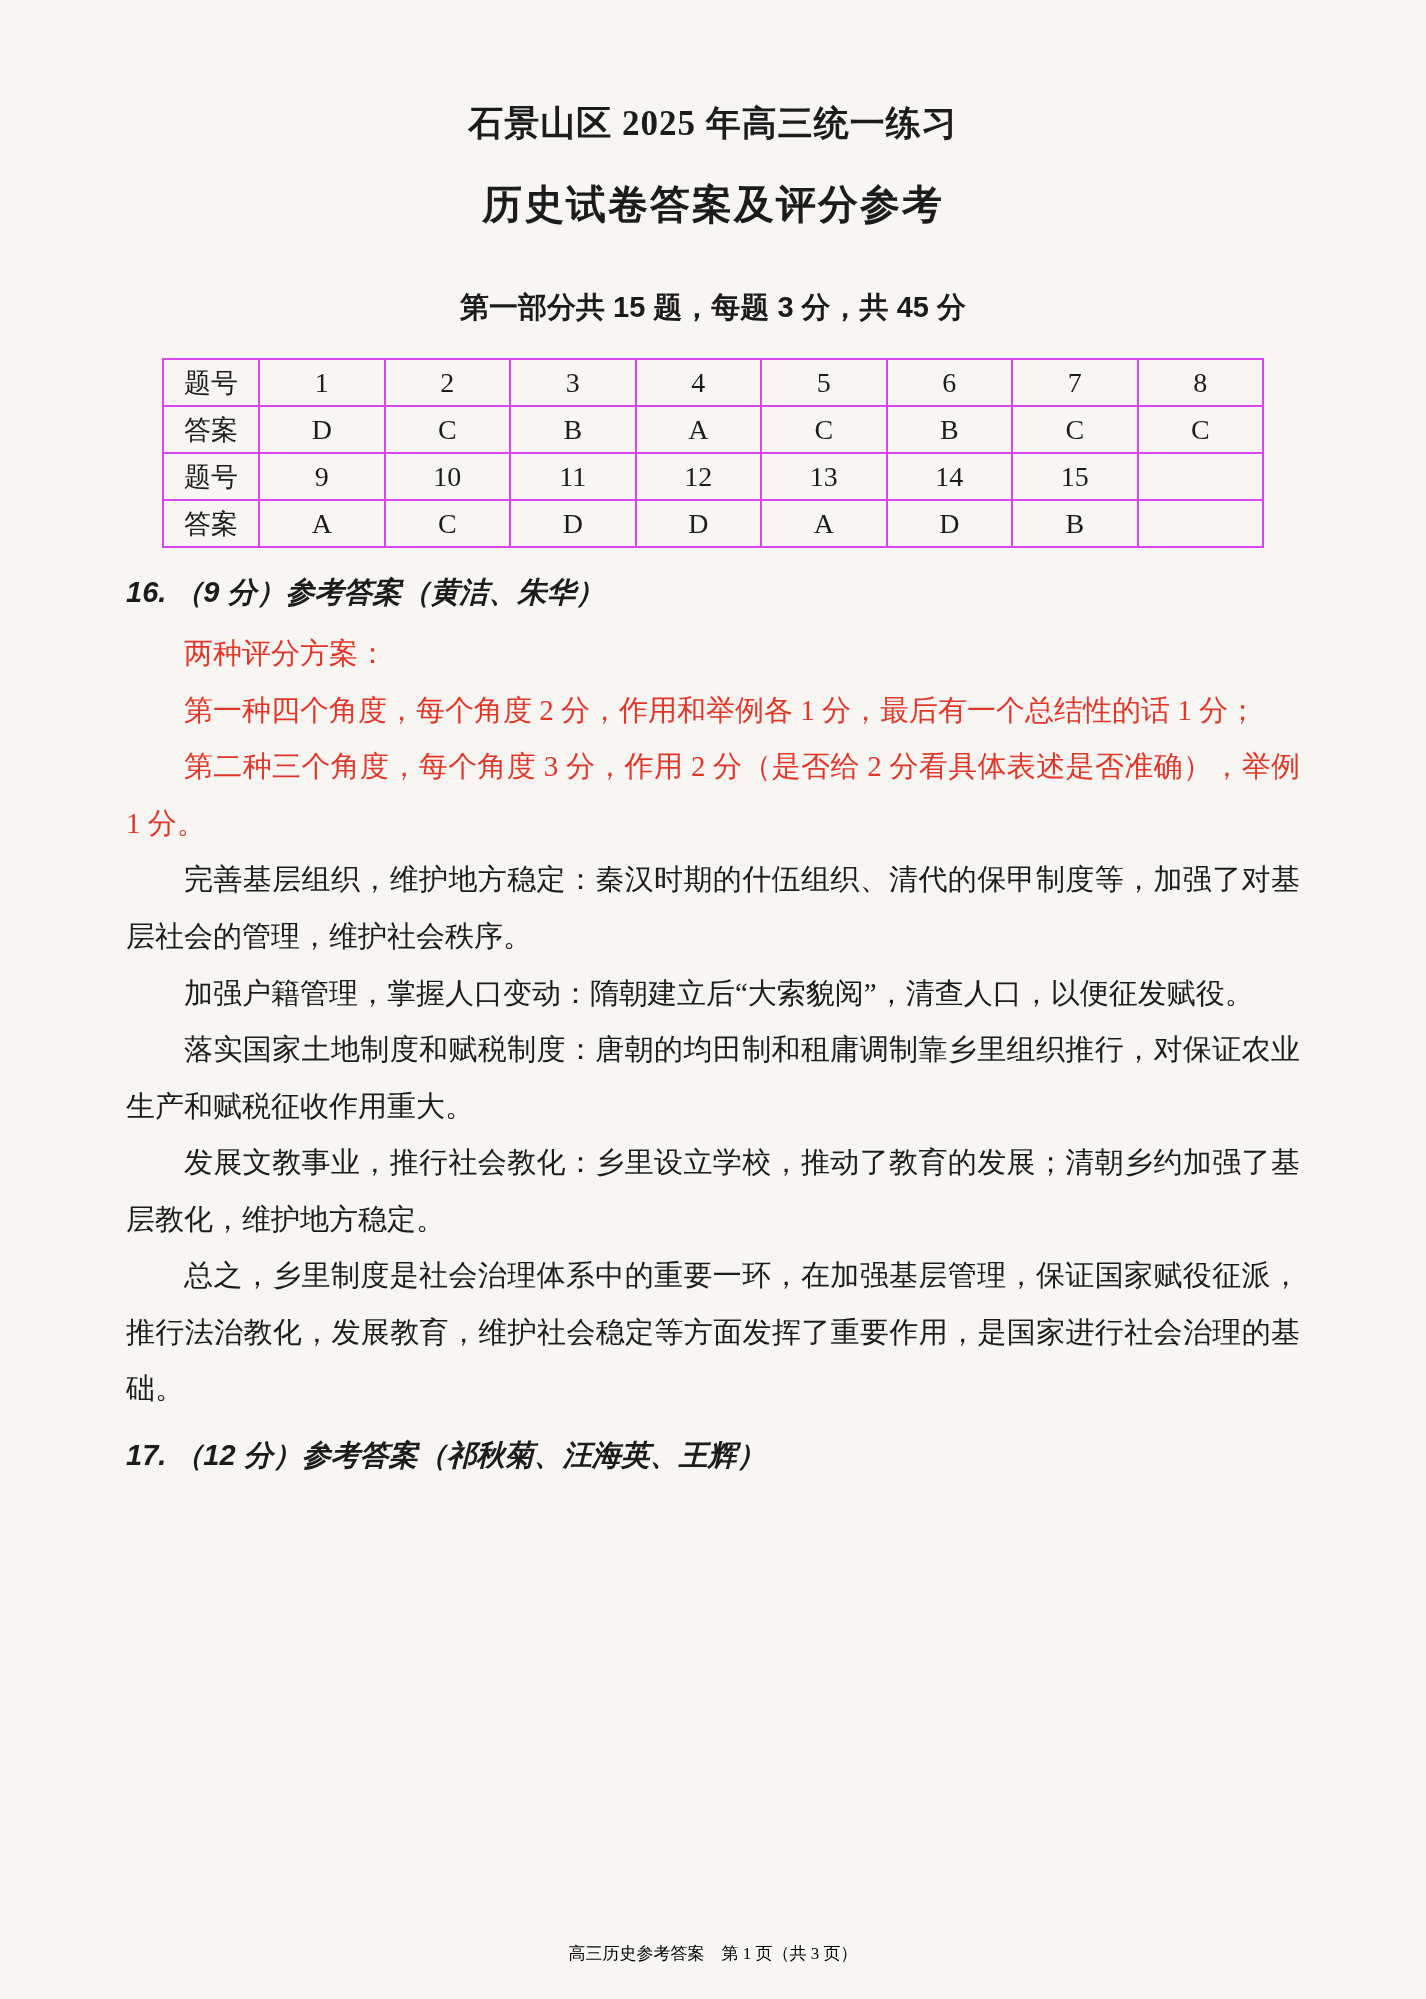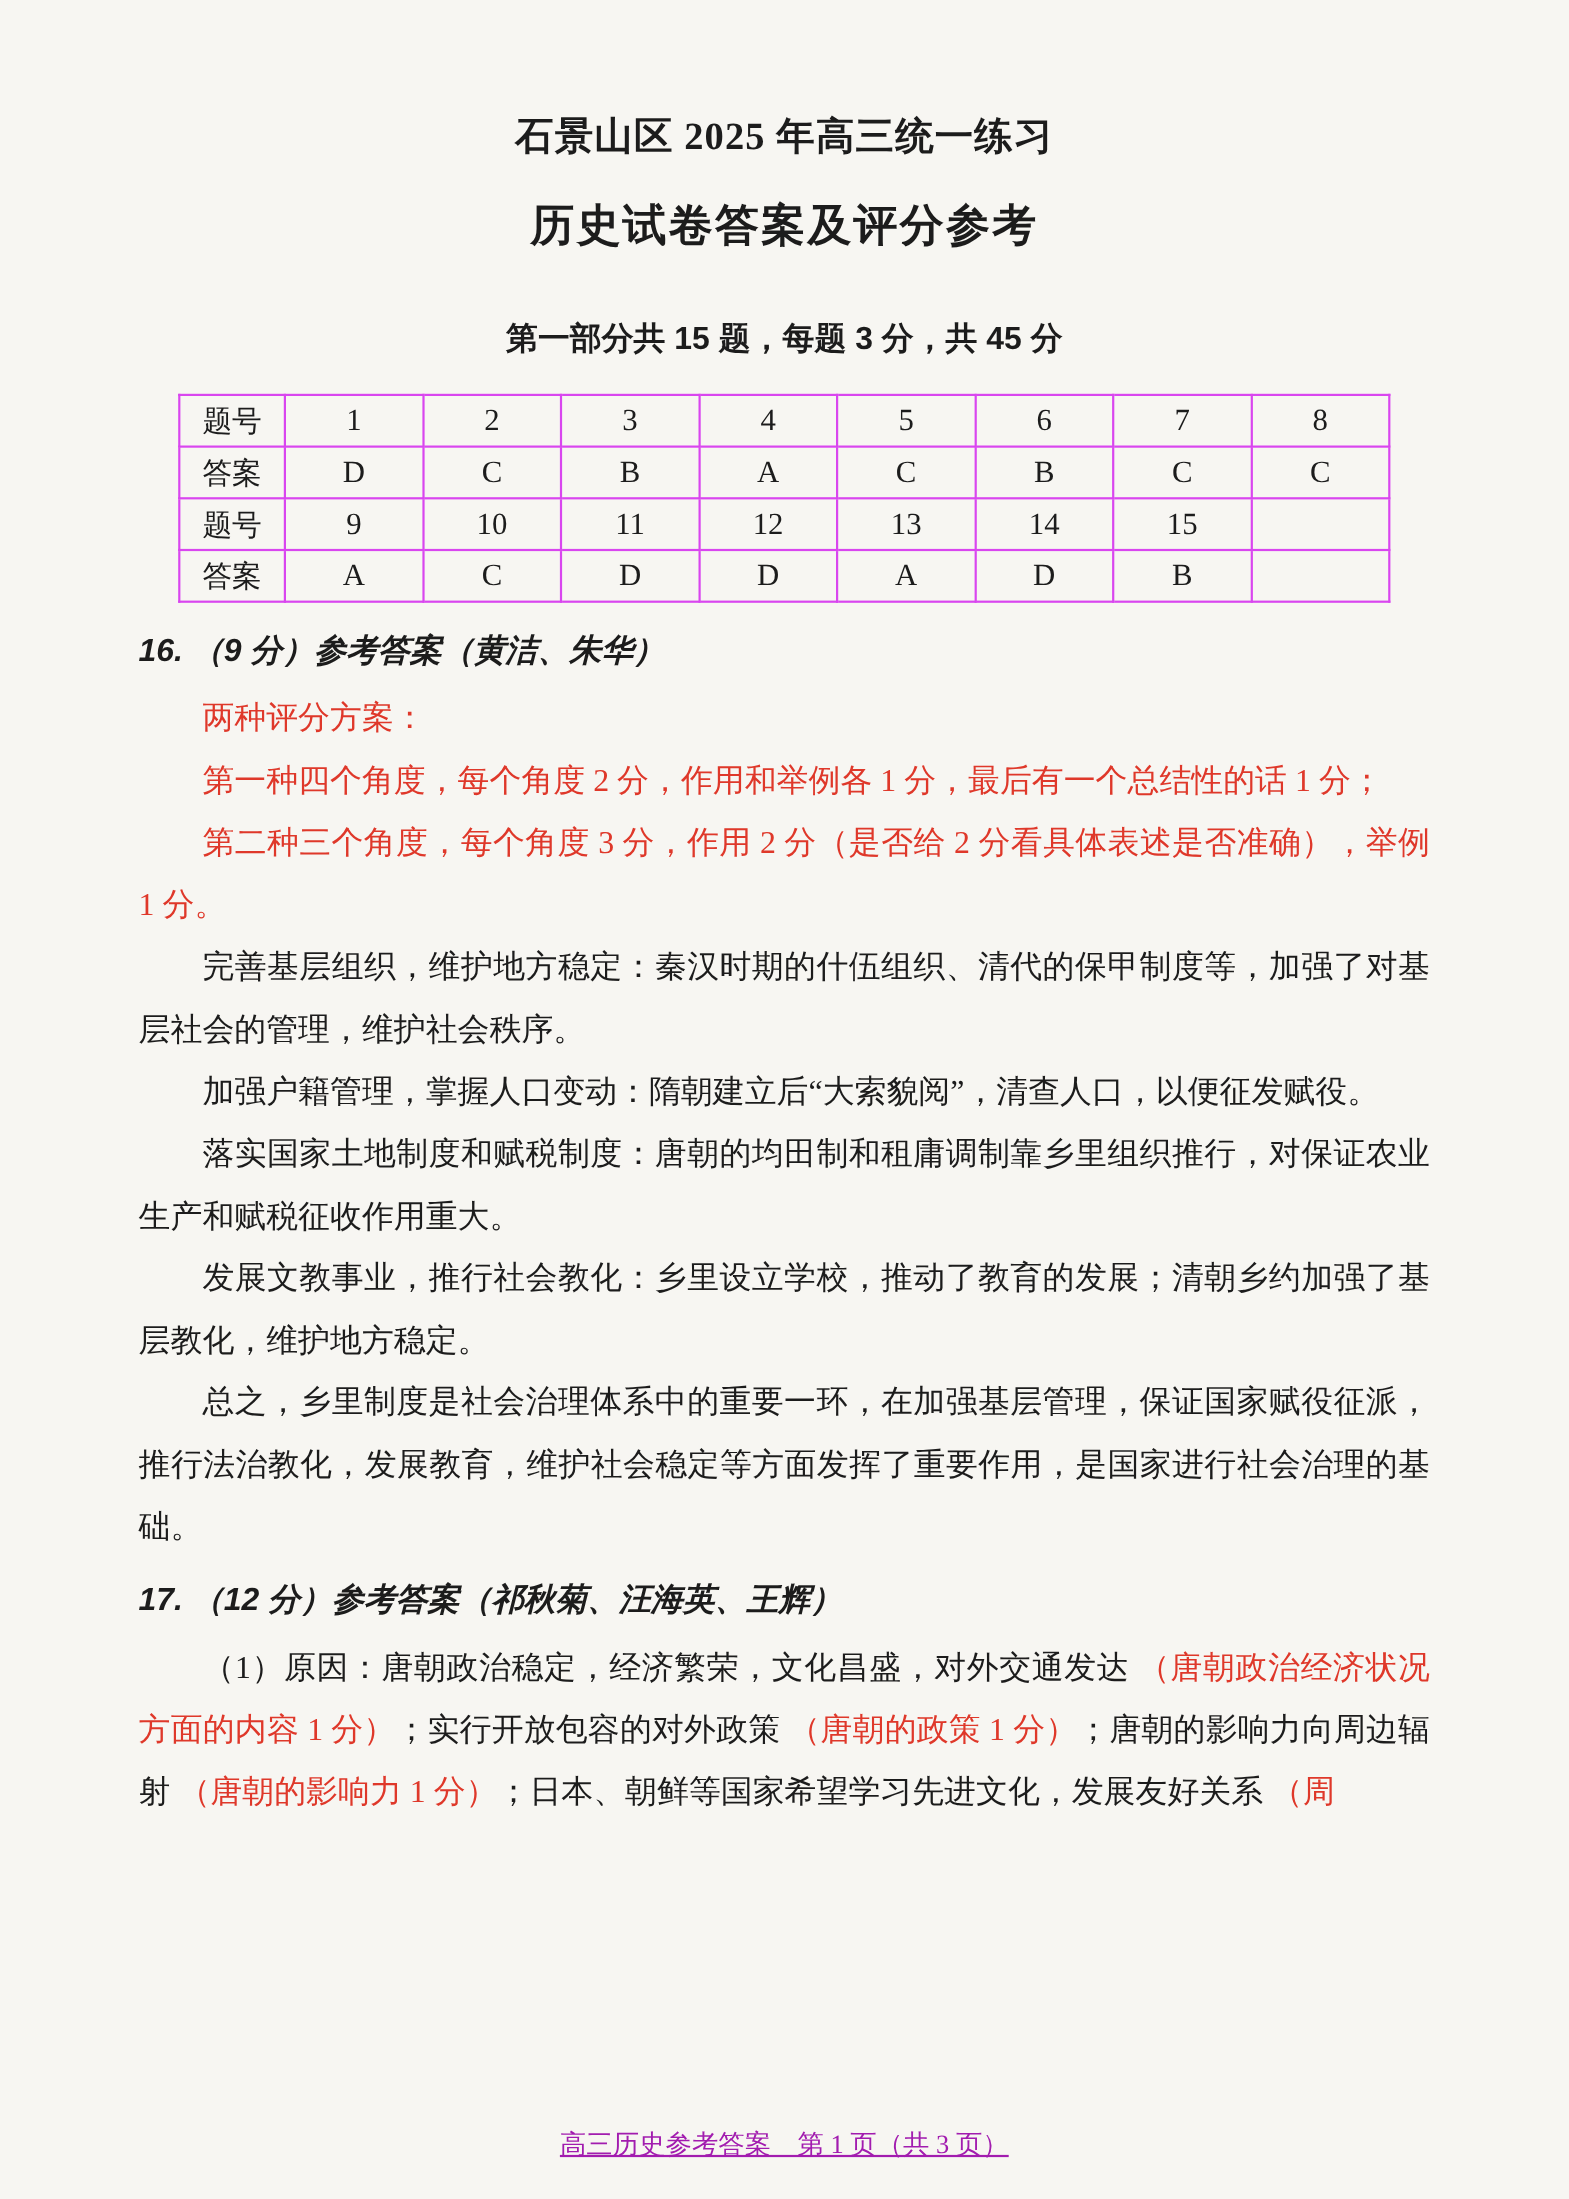--- a/index.html
+++ b/index.html
@@ -74,24 +74,23 @@
     font-size: 29px;
     line-height: 1.95;
     margin: 0;
     text-align: justify;
   }
   p.para.indent { text-indent: 2em; }
   .red { color: #df382a; }
   .footer {
     margin-top: auto;
     text-align: center;
-    font-size: 24px;
-    color: #a21caf;
+    font-size: 17px;
+    color: #000000;
     padding-top: 40px;
-    text-decoration: underline;
   }
 </style>
 </head>
 <body>
 
 <div class="page">
 
   <h1 class="doc-title">石景山区 2025 年高三统一练习</h1>
   <h2 class="doc-subtitle">历史试卷答案及评分参考</h2>
 
@@ -162,18 +161,17 @@
       <div class="q-heading">16. （9 分）参考答案（黄洁、朱华）</div>
       <p class="para indent"><span class="red">两种评分方案：</span></p>
       <p class="para indent"><span class="red">第一种四个角度，每个角度 2 分，作用和举例各 1 分，最后有一个总结性的话 1 分；</span></p>
       <p class="para indent"><span class="red">第二种三个角度，每个角度 3 分，作用 2 分（是否给 2 分看具体表述是否准确），举例 1 分。</span></p>
       <p class="para indent"><span>完善基层组织，维护地方稳定：秦汉时期的什伍组织、清代的保甲制度等，加强了对基层社会的管理，维护社会秩序。</span></p>
       <p class="para indent"><span>加强户籍管理，掌握人口变动：隋朝建立后“大索貌阅”，清查人口，以便征发赋役。</span></p>
       <p class="para indent"><span>落实国家土地制度和赋税制度：唐朝的均田制和租庸调制靠乡里组织推行，对保证农业生产和赋税征收作用重大。</span></p>
       <p class="para indent"><span>发展文教事业，推行社会教化：乡里设立学校，推动了教育的发展；清朝乡约加强了基层教化，维护地方稳定。</span></p>
       <p class="para indent"><span>总之，乡里制度是社会治理体系中的重要一环，在加强基层管理，保证国家赋役征派，推行法治教化，发展教育，维护社会稳定等方面发挥了重要作用，是国家进行社会治理的基础。</span></p>
       <div class="q-heading">17. （12 分）参考答案（祁秋菊、汪海英、王辉）</div>
-      <p class="para indent"><span>（1）原因：唐朝政治稳定，经济繁荣，文化昌盛，对外交通发达 </span><span class="red">（唐朝政治经济状况方面的内容 1 分）</span><span>；实行开放包容的对外政策 </span><span class="red">（唐朝的政策 1 分）</span><span>；唐朝的影响力向周边辐射 </span><span class="red">（唐朝的影响力 1 分）</span><span>；日本、朝鲜等国家希望学习先进文化，发展友好关系 </span><span class="red">（周</span></p>
     </div>
 
   <div class="footer">高三历史参考答案　第 1 页（共 3 页）</div>
 
 </div>
 
 </body></html>

